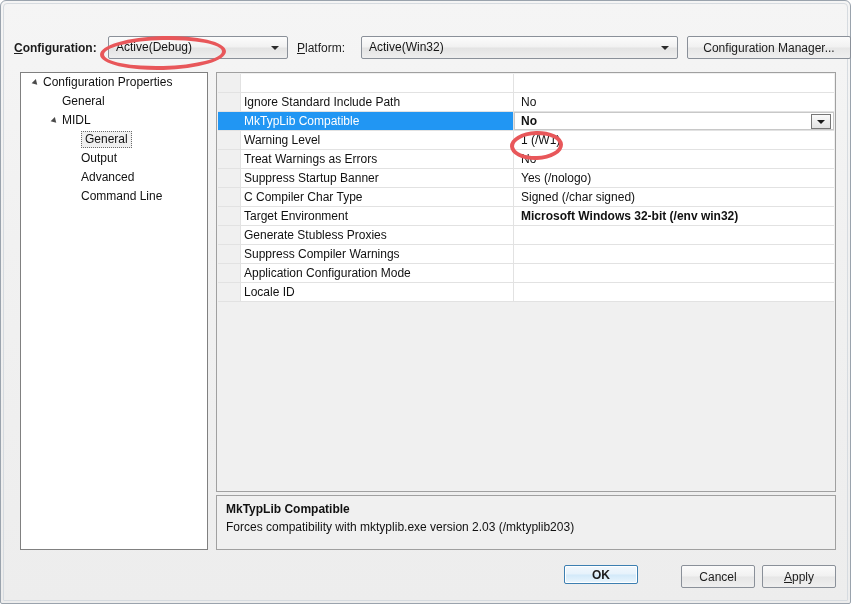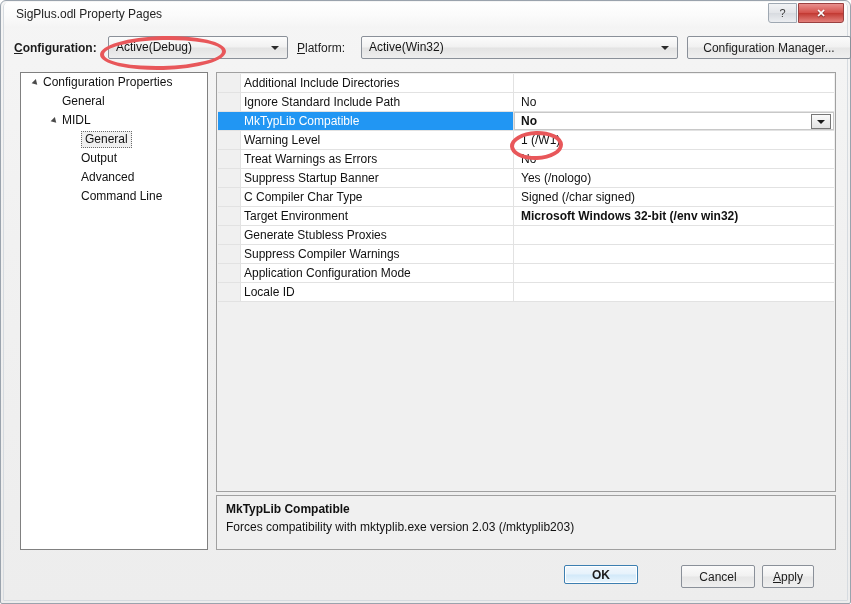--- a/index.html
+++ b/index.html
@@ -255,21 +255,21 @@
   }
   .desc-body {
     position: absolute;
     left: 9px; top: 24px;
     font-size: 12px; color: #111111;
   }
 
   
   #ok-btn     { position: absolute; left: 564px; top: 565px; width: 74px; height: 19px; font-weight: bold; }
   #cancel-btn { position: absolute; left: 681px; top: 565px; width: 74px; height: 23px; }
-  #apply-btn  { position: absolute; left: 762px; top: 565px; width: 52px; height: 23px; }
+  #apply-btn  { position: absolute; left: 762px; top: 565px; width: 74px; height: 23px; }
   #ok-btn {
     border: 1px solid #3c7fb1;
     box-shadow: inset 0 0 0 1px #ffffff;
     background: linear-gradient(to bottom, #f2f8fd 0%, #e6f2fb 48%, #d2e9f9 52%, #eaf5fd 100%);
   }
   .btn u { text-decoration: underline; }
 
   
   .annot {
     position: absolute;
@@ -281,27 +281,20 @@
   #annot-no     { left: 510px; top: 131px; width: 45px; height: 21px; transform: rotate(-2deg); }
 </style>
 </head>
 <body>
 
 <div id="root">
 
   <div class="win-frame"></div>
   <div class="win-frame-inner"></div>
 
-  <div class="titlebar">
-    <div class="title-text">SigPlus.odl Property Pages</div>
-    <div class="caption-btns">
-      <div class="cap-btn help">?</div>
-      <div class="cap-btn close">✕</div>
-    </div>
-  </div>
 
   <div class="configbar">
     <div class="lbl" id="lbl-config"><u>C</u>onfiguration:</div>
     <div class="combo" id="cfg-combo">
       <span class="cval">Active(Debug)</span>
       <span class="arrow"></span>
     </div>
 
     <div class="lbl" id="lbl-platform"><u>P</u>latform:</div>
     <div class="combo" id="plat-combo">
@@ -345,21 +338,20 @@
           <span class="tlabel">Command Line</span>
         </div>
       </div>
   </div>
 
   <div class="grid-panel">
     <div class="grid-rows" id="grid-rows">
         <div class="grow">
           <div class="ggut"></div>
           <div class="gsplit"></div>
-          <div class="gname">Additional Include Directories</div>
           <div class="gval"></div>
         </div>
         <div class="grow">
           <div class="ggut"></div>
           <div class="gsplit"></div>
           <div class="gname">Ignore Standard Include Path</div>
           <div class="gval">No</div>
         </div>
         <div class="grow bold sel editing">
           <div class="ggut"></div>

